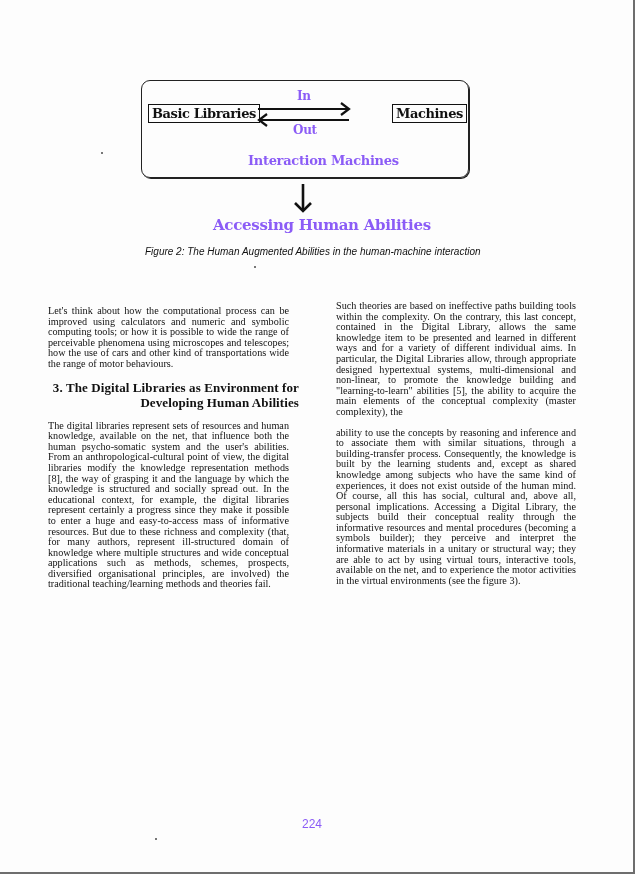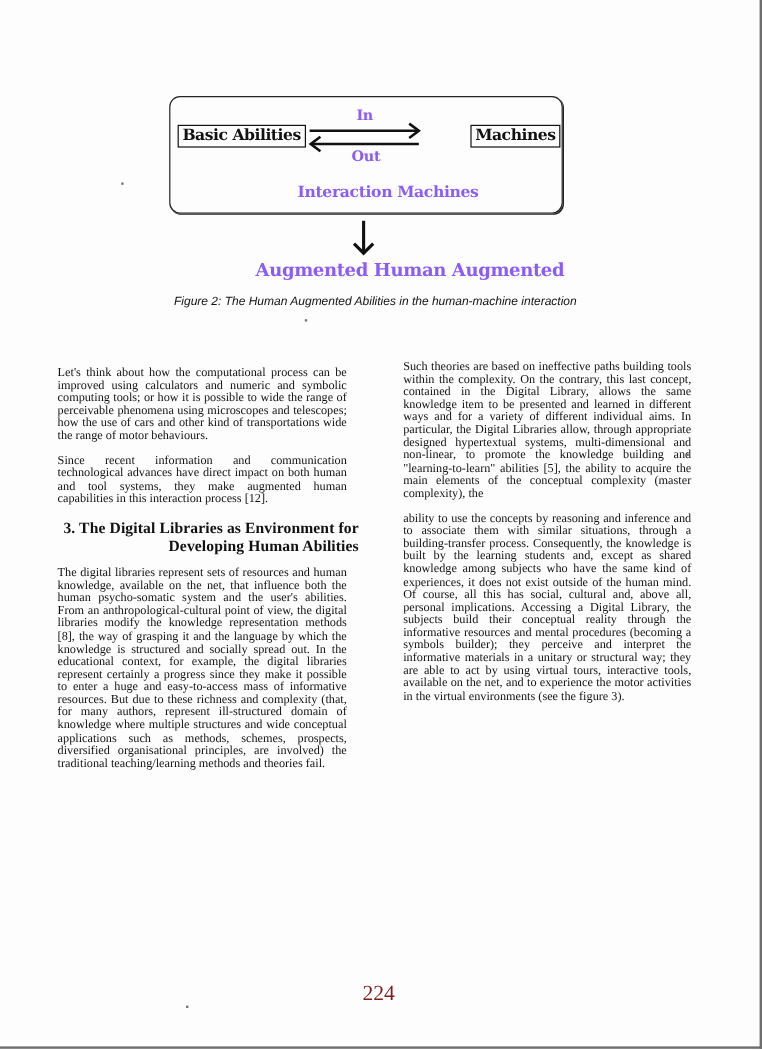--- a/index.html
+++ b/index.html
@@ -38,32 +38,32 @@
   .col p { margin: 10px; }
   .col-left { left: 38px; top: 296px; width: 261px; }
   .col-right { left: 326px; top: 291px; width: 260px; }
   .section-heading {
     font-family: "Liberation Serif", serif; font-weight: bold; font-size: 13px;
     line-height: 15.5px; margin: 10px 0 10px 0 !important; text-align: right;
     letter-spacing: 0.1px;
   }
   .page-number {
     position: absolute; left: 302px; top: 817px;
-    font-family: Liberation Serif, serif; font-size: 18px; color: #7f1d1d;
+    font-family: Liberation Sans, sans-serif; font-size: 12px; color: #8b5cf6;
   }
   .speck { position: absolute; width: 2px; height: 2px; background: #777; }
 </style>
 </head>
 <body>
 
 <div class="page">
 
   <div class="fig-box"></div>
 
-  <div class="boxed" style="left:148px; top:104px;">Basic Abilities</div>
+  <div class="boxed" style="left:148px; top:104px;">Basic Libraries</div>
   <div class="boxed" style="left:364px; top:104px;margin-left:28px;">Machines</div>
 
   <div class="diag-text" style="left:297px; top:89px; font-size:12px;">In</div>
   <div class="diag-text" style="left:293px; top:123px; font-size:12px;">Out</div>
   <div class="diag-text" style="left:248px; top:153px; font-size:13px;">Interaction Machines</div>
 
   <svg class="arrows" width="635" height="240">
     <g>
       <line x1="258" y1="109" x2="349" y2="109" stroke="#111" stroke-width="2.2"></line>
       <polyline points="341,103 349,109 341,115" fill="none" stroke="#111" stroke-width="2.2"></polyline>
@@ -71,27 +71,26 @@
     <g>
       <line x1="259" y1="120" x2="349" y2="120" stroke="#111" stroke-width="2.2"></line>
       <polyline points="267,114 259,120 267,126" fill="none" stroke="#111" stroke-width="2.2"></polyline>
     </g>
     <g>
       <line x1="303" y1="184" x2="303" y2="211" stroke="#111" stroke-width="2.6"></line>
       <polyline points="295,203 303,211 311,203" fill="none" stroke="#111" stroke-width="2.6"></polyline>
     </g>
   </svg>
 
-  <div class="diag-text" style="left:213px; top:216px; font-size:15px;">Augmented Human Augmented</div>
+  <div class="diag-text" style="left:213px; top:216px; font-size:15px;">Accessing Human Abilities</div>
 
   <div class="caption">Figure 2: The Human Augmented Abilities in the human-machine interaction</div>
 
   <div class="col col-left">
     <p>Let's think about how the computational process can be improved using calculators and numeric and symbolic computing tools; or how it is possible to wide the range of perceivable phenomena using microscopes and telescopes; how the use of cars and other kind of transportations wide the range of motor behaviours.</p>
-    <p>Since recent information and communication technological advances have direct impact on both human and tool systems, they make augmented human capabilities in this interaction process [12].</p>
     <p class="section-heading">3. The Digital Libraries as Environment for Developing Human Abilities</p>
     <p>The digital libraries represent sets of resources and human knowledge, available on the net, that influence both the human psycho-somatic system and the user's abilities. From an anthropological-cultural point of view, the digital libraries modify the knowledge representation methods [8], the way of grasping it and the language by which the knowledge is structured and socially spread out. In the educational context, for example, the digital libraries represent certainly a progress since they make it possible to enter a huge and easy-to-access mass of informative resources. But due to these richness and complexity (that, for many authors, represent ill-structured domain of knowledge where multiple structures and wide conceptual applications such as methods, schemes, prospects, diversified organisational principles, are involved) the traditional teaching/learning methods and theories fail.</p>
   </div>
 
   <div class="col col-right">
     <p>Such theories are based on ineffective paths building tools within the complexity. On the contrary, this last concept, contained in the Digital Library, allows the same knowledge item to be presented and learned in different ways and for a variety of different individual aims. In particular, the Digital Libraries allow, through appropriate designed hypertextual systems, multi-dimensional and non-linear, to promote the knowledge building and "learning-to-learn" abilities [5], the ability to acquire the main elements of the conceptual complexity (master complexity), the</p>
     <p>ability to use the concepts by reasoning and inference and to associate them with similar situations, through a building-transfer process. Consequently, the knowledge is built by the learning students and, except as shared knowledge among subjects who have the same kind of experiences, it does not exist outside of the human mind. Of course, all this has social, cultural and, above all, personal implications. Accessing a Digital Library, the subjects build their conceptual reality through the informative resources and mental procedures (becoming a symbols builder); they perceive and interpret the informative materials in a unitary or structural way; they are able to act by using virtual tours, interactive tools, available on the net, and to experience the motor activities in the virtual environments (see the figure 3).</p>
   </div>
 
   <div class="page-number">224</div>

